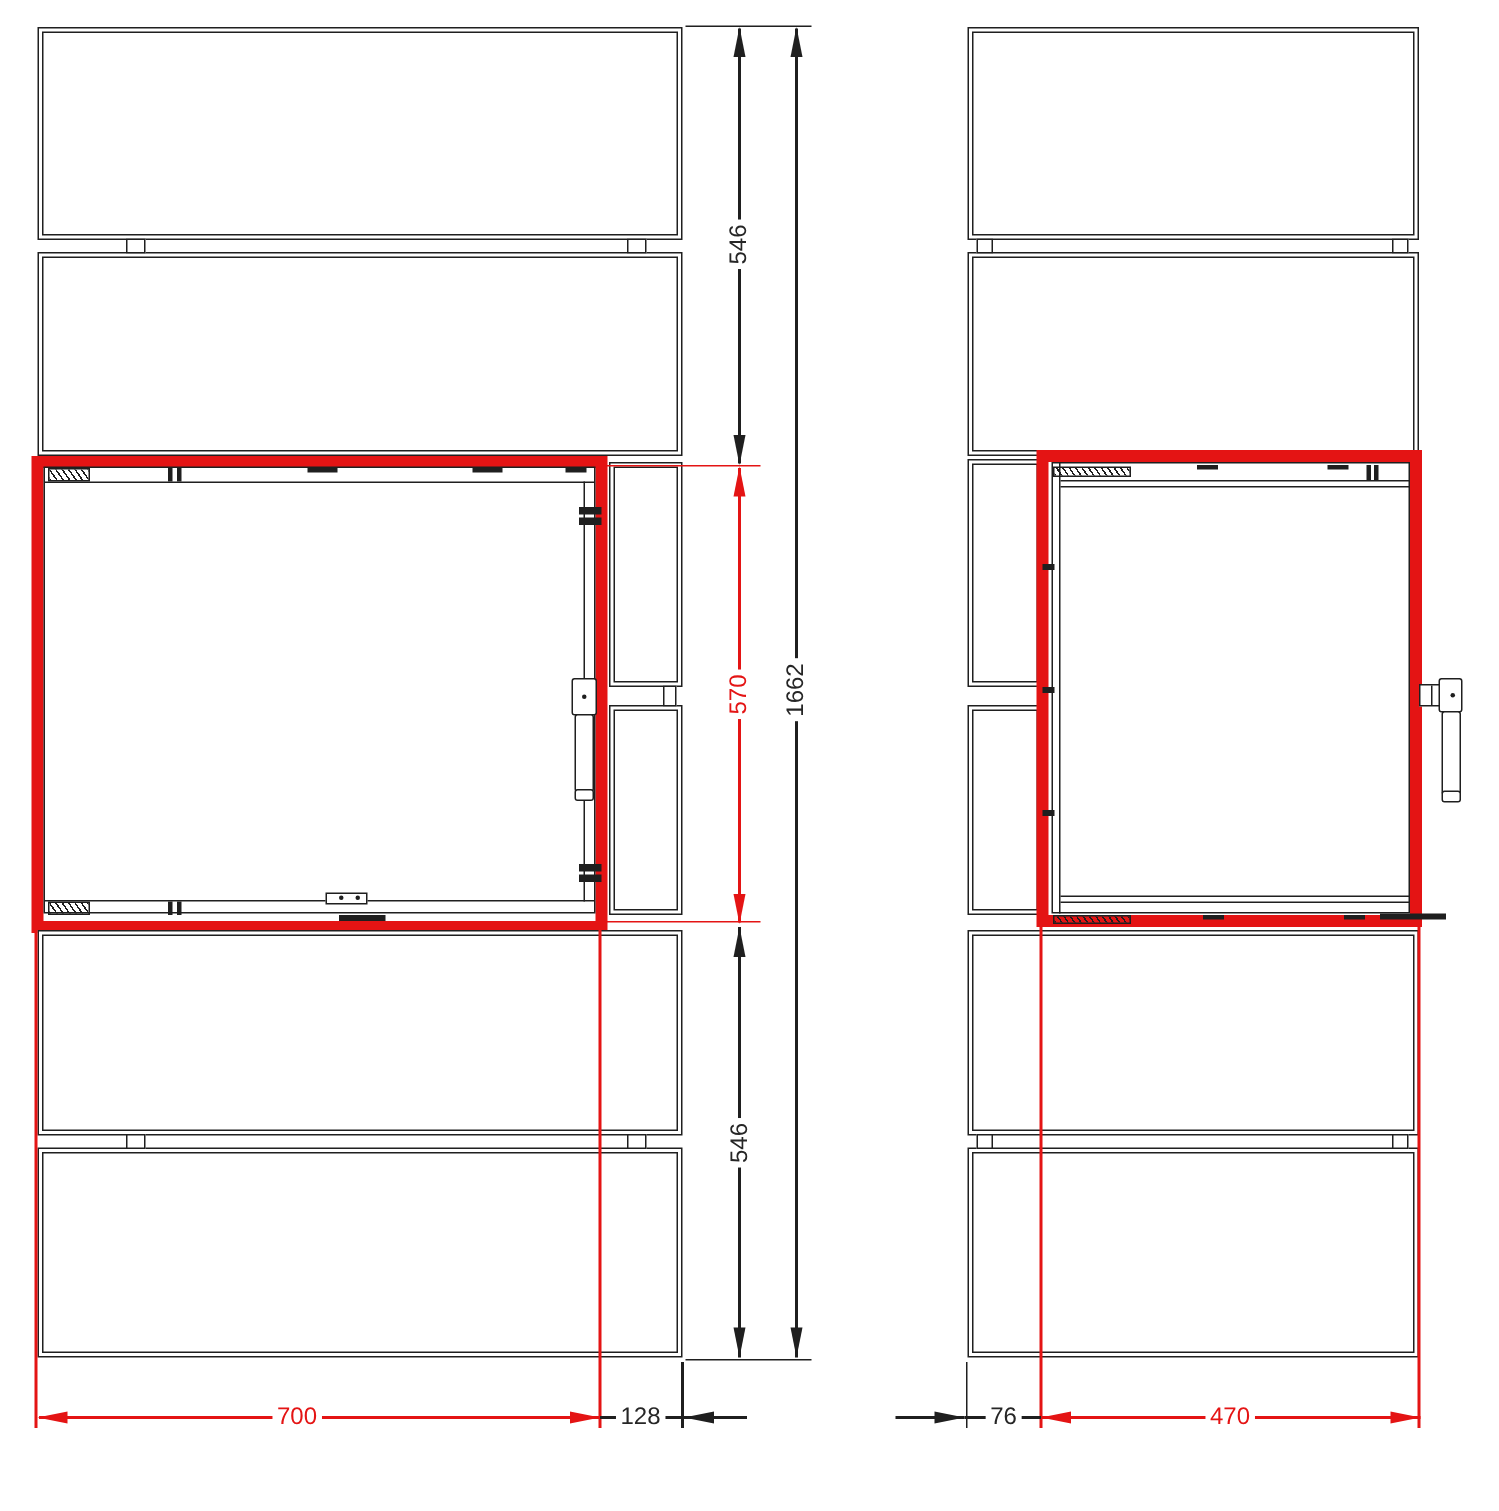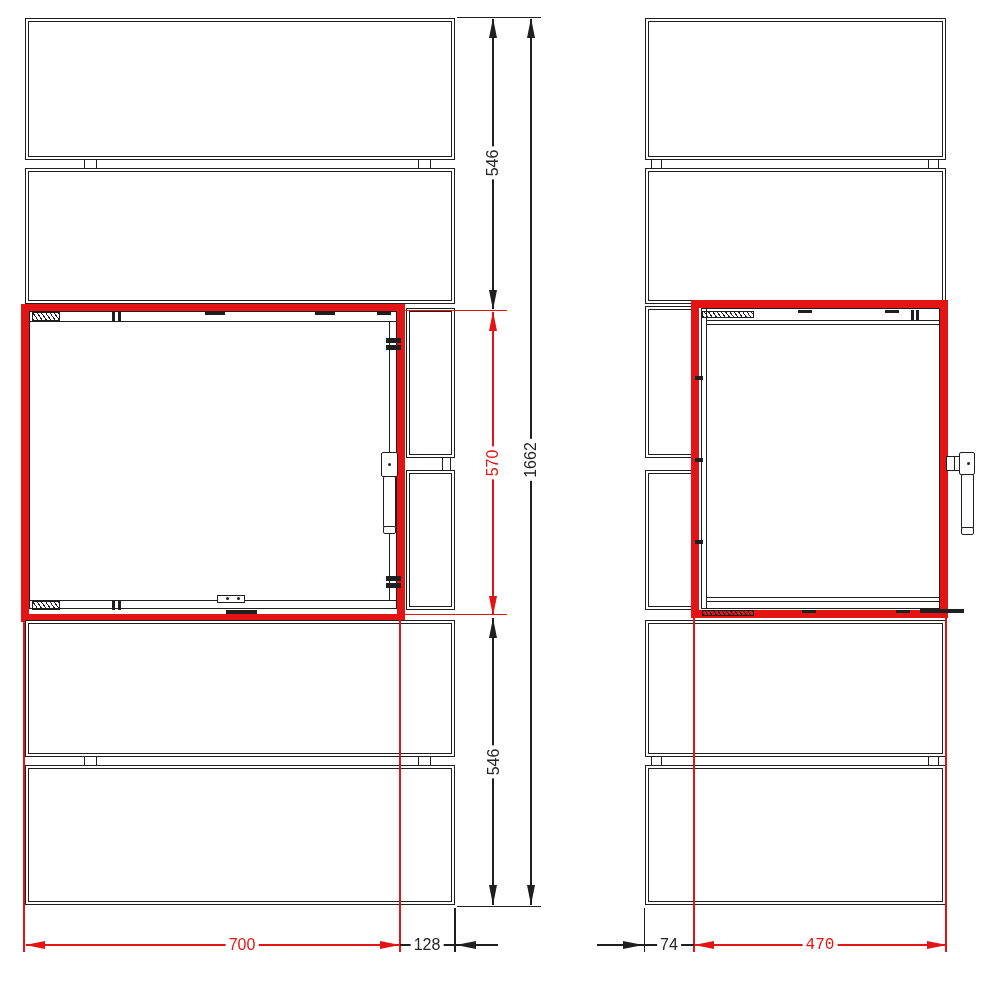--- a/index.html
+++ b/index.html
@@ -173,31 +173,31 @@
     <div class="ar up" style="left:527px;top:18px;"></div>
     <div class="ar down" style="left:527px;top:885px;"></div>
     <div class="dim vert" style="left:531px;top:460px;">1662</div>
   </div>
 
   <div>
 
     <div class="hl redln" style="left:26px;top:944.4px;width:374px;"></div>
     <div class="ar left redc" style="left:25px;top:941px;"></div>
     <div class="ar right redc" style="left:380px;top:941px;"></div>
-    <div class="dim redt" style="left:198px;top:945px;margin-left:44px;">700</div>
+    <div class="dim redt" style="left:198px;top:945px;">700</div>
 
     <div class="hl" style="left:400px;top:944.4px;width:55px;"></div>
     <div class="hl" style="left:456px;top:944.4px;width:42px;"></div>
     <div class="ar left" style="left:456px;top:941px;"></div>
     <div class="dim" style="left:427px;top:945px;">128</div>
 
     <div class="hl" style="left:597px;top:944.4px;width:46px;"></div>
     <div class="ar right" style="left:623px;top:941px;"></div>
     <div class="hl" style="left:643px;top:944.4px;width:51px;"></div>
-    <div class="dim" style="left:669px;top:945px;">74</div>
+    <div class="dim" style="left:669px;top:945px;">76</div>
 
     <div class="hl redln" style="left:694px;top:944.4px;width:253px;"></div>
     <div class="ar left redc" style="left:694px;top:941px;"></div>
     <div class="ar right redc" style="left:927px;top:941px;"></div>
-    <div class="dim redt" style="left:820px;top:945px;font-family:Liberation Mono, monospace;">470</div>
+    <div class="dim redt" style="left:820px;top:945px;">470</div>
   </div>
 
 </div>
 
 </body></html>

